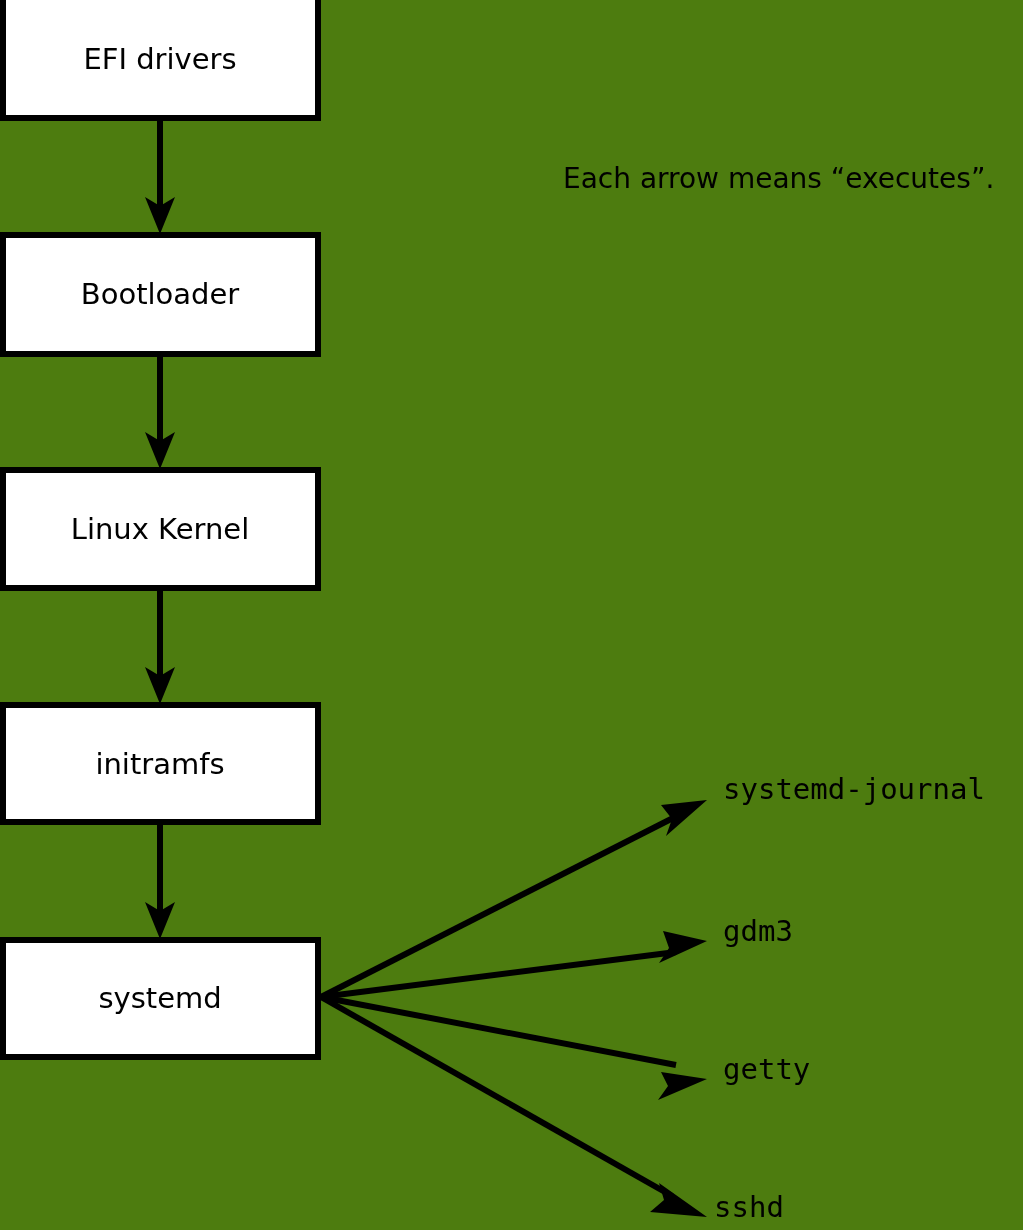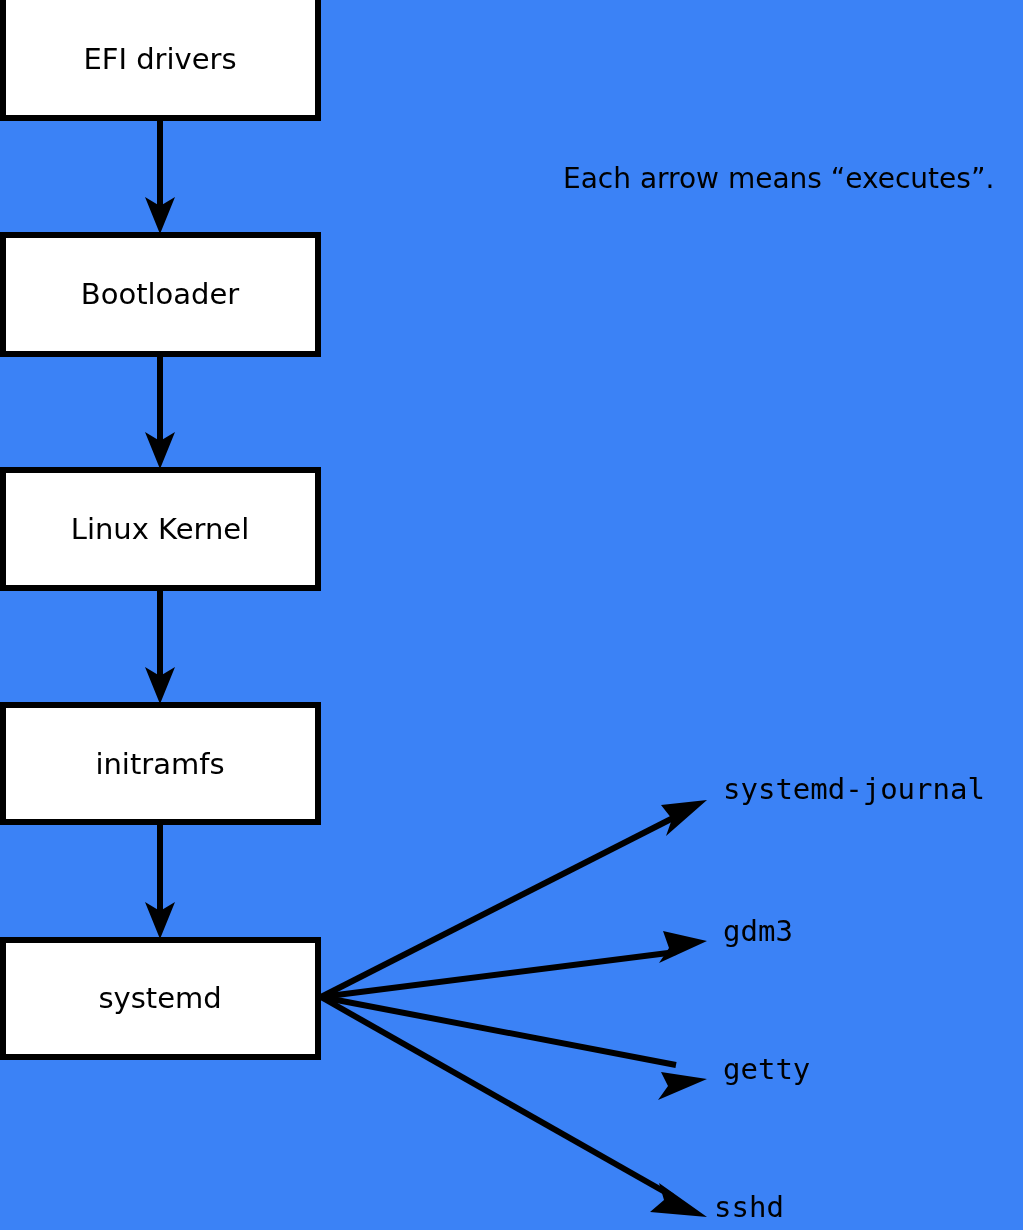--- a/index.html
+++ b/index.html
@@ -4,21 +4,21 @@
 <style>
   html, body {
     margin: 0;
     padding: 0;
     background: #ffffff;
   }
   #canvas {
     position: relative;
     width: 1023px;
     height: 1230px;
-    background: #3b82f6;
+    background: #4d7c0f;
     overflow: hidden;
     font-family: "DejaVu Sans", sans-serif;
   }
   #diagram-svg {
     position: absolute;
     left: 0;
     top: 0;
     width: 1023px;
     height: 1230px;
   }

